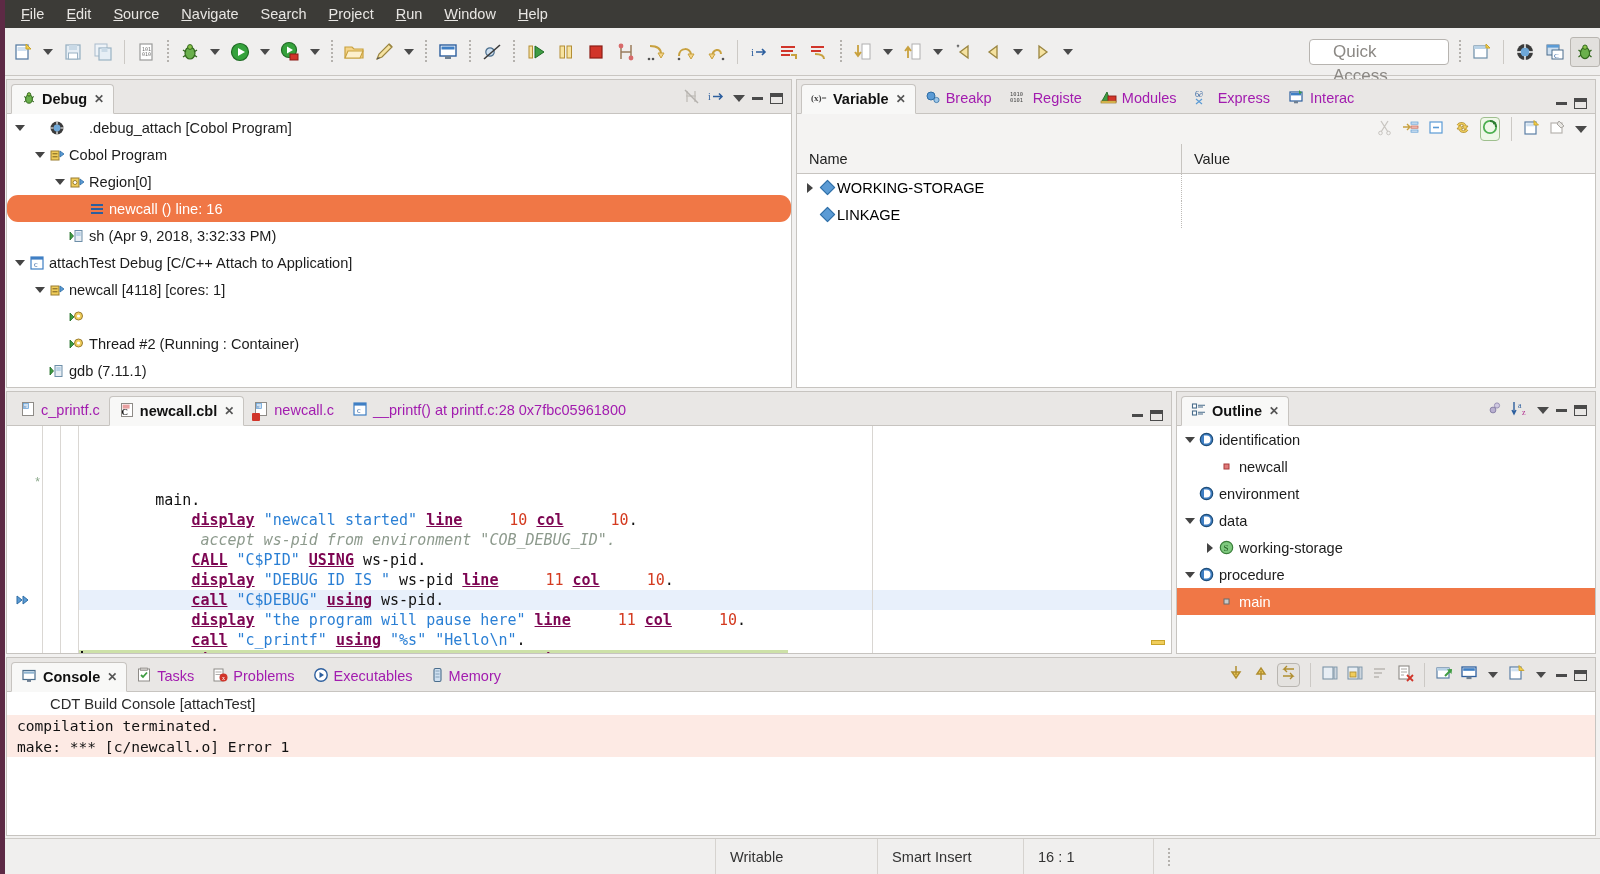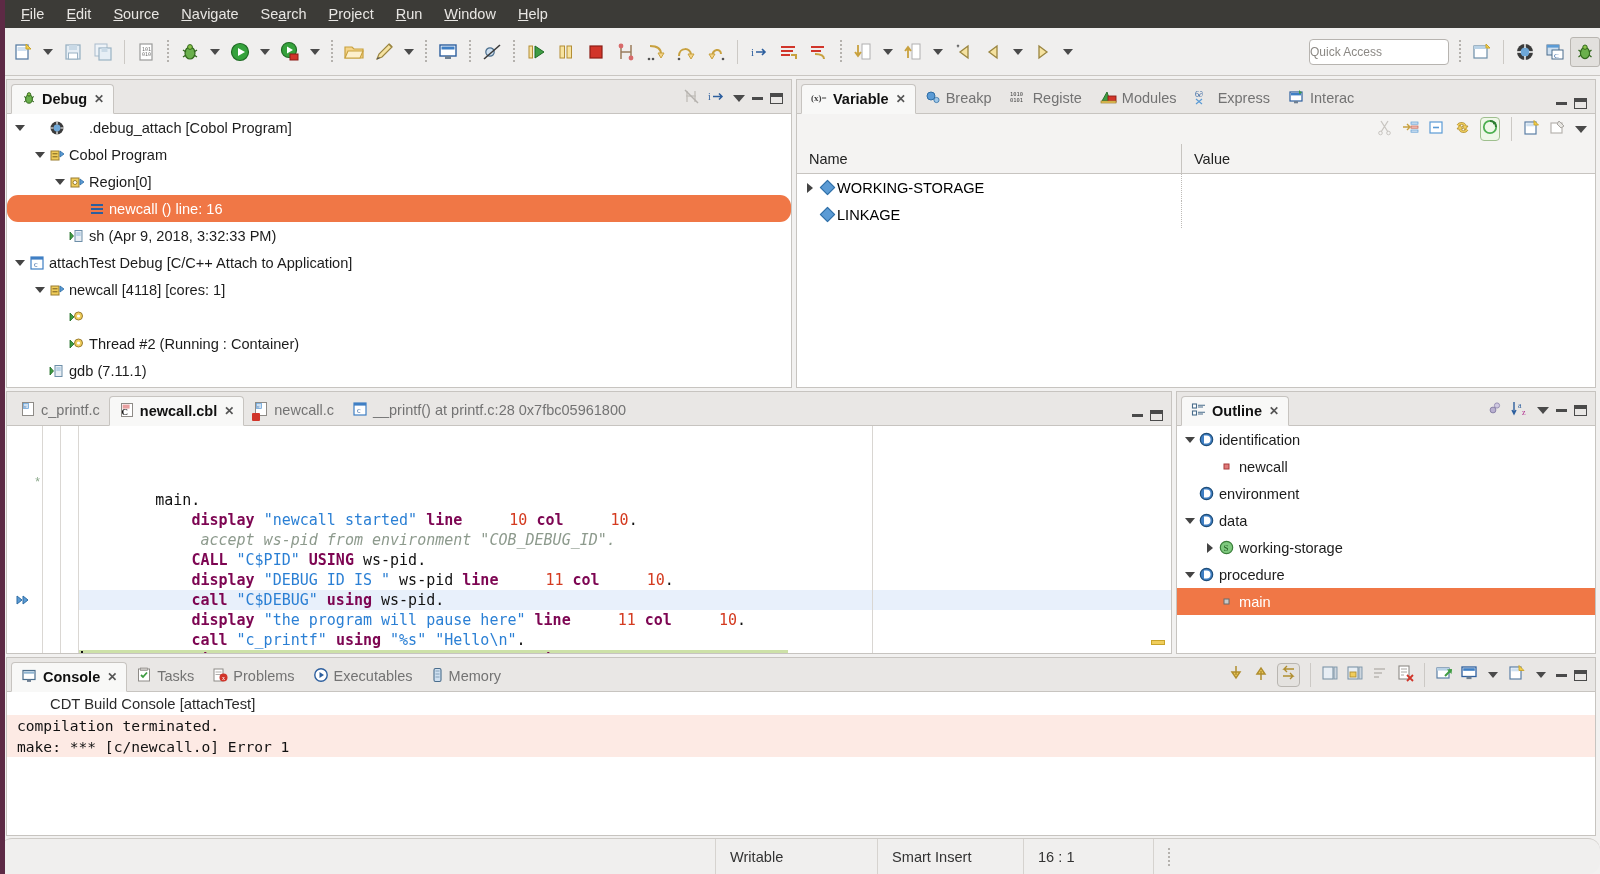--- a/index.html
+++ b/index.html
@@ -28,31 +28,31 @@
           justify-content:center; border-radius:3px; position:relative; }
   .tbtn.on { background:#e2e0dd; border:1px solid #b9b6b1; }
   .arrow-d { width:0;height:0;border-left:5px solid transparent;
              border-right:5px solid transparent;border-top:6px solid #4a4a4a;
              margin:0 5px; }
   .tsep { width:1px; height:24px; background:#ccc9c5; margin:0 6px; }
   .tdots { width:2px;height:24px;margin:0 6px;
            background:repeating-linear-gradient(to bottom,#b5b2ae 0 2px,transparent 2px 4px); }
   .spacer { flex:1 1 auto; }
   .qaccess { width:140px; height:26px; border:1px solid #b7b4b0; border-radius:4px;
-             background:#fff; color:#8b8884; font-size:12px; padding:0 0;
+             background:#fff; color:#8b8884; font-size:17px; padding:0 23px;
              line-height:24px; margin-right:4px;}
 
   
   .panel { background:#f4f3f2; border:1px solid #c7c4c0; display:flex;
            flex-direction:column; min-width:0; min-height:0; }
   .tabbar { height:34px; flex:0 0 34px; display:flex; align-items:flex-end;
             background:#e9e7e5; border-bottom:1px solid #c7c4c0; position:relative;
             padding-left:4px; }
   .tab { height:30px; display:flex; align-items:center; gap:5px; padding:0 9px;
-         font-size:14.5px; color:#737373; border-radius:4px 4px 0 0;
+         font-size:14.5px; color:#a21caf; border-radius:4px 4px 0 0;
          white-space:nowrap; }
   .tab.active { background:#f8f8f7; border:1px solid #c7c4c0; border-bottom:1px solid #f8f8f7;
                 font-weight:bold; color:#111; margin-bottom:-1px; }
   .tab .x { font-size:12px; color:#555; margin-left:2px; }
   .tctl { margin-left:auto; display:flex; align-items:center; gap:7px;
           padding-right:8px; padding-bottom:4px; }
   .ico { display:inline-block; }
   .minico { width:11px;height:3px;background:#4a4a4a;}
   .maxico { width:13px;height:11px;border:1.6px solid #4a4a4a;
             border-top-width:4px; }
@@ -88,38 +88,38 @@
   .edbody { flex:1 1 auto; background:#fff; position:relative; overflow:hidden;
             display:flex; }
   .gutter { width:36px; flex:0 0 36px; background:#fff; border-right:1px solid #dad7d3;
             position:relative; }
   .gutter2 { width:18px; flex:0 0 18px; background:#fff; border-right:1px solid #dad7d3;}
   .folding { width:18px; flex:0 0 18px; background:#fff; border-right:1px solid #dad7d3;}
   .code { flex:1 1 auto; position:relative; font-family:"DejaVu Sans Mono", monospace;
           font-size:15px; line-height:20px; padding-top:4px; white-space:pre; }
   .cl { height:20px; position:relative; padding-left:4px; }
   .cl.cur { background:#cde1a8; }
-  .kw { color:#7d0552; font-weight:bold; }
+  .kw { color:#7d0552; font-weight:bold;text-decoration:underline; }
   .str { color:#2a7fd4; }
   .num { color:#d43a1f;margin-left:38px; }
   .cmt { color:#8d9a8d; font-style:italic; }
   .pln { color:#111; }
   .rmargin { position:absolute; left:793px; top:0; bottom:0; width:1px; background:#d9d6d2; }
 
   
   .conbody { flex:1 1 auto; background:#fff; overflow:hidden; padding-top:2px;}
   .cline { font-family:"DejaVu Sans Mono", monospace; font-size:14.6px;
            line-height:21px; padding-left:10px; color:#111; white-space:pre; }
   .cline.title { font-family:"Liberation Sans",sans-serif; font-size:14.8px; color:#2b2b2b;margin-left:33px; }
   .cline.err { background:#fdeae4; }
   .cline.blue { color:#2d2dbb; }
 
   
   .status { height:36px; flex:0 0 36px; background:#f0efee; border-top:1px solid #cecbc7;
-            display:flex; align-items:center; font-size:14.6px; color:#333;border-radius:12px; }
+            display:flex; align-items:center; font-size:14.6px; color:#333; }
   .scell { padding:0 14px; height:36px; display:flex; align-items:center;
            border-left:1px solid #d6d3cf; }
 
   
   .rowTop { display:flex; height:312px; flex:0 0 312px; gap:4px; padding:3px 4px 0 6px; }
   .rowMid { display:flex; height:266px; flex:0 0 266px; gap:4px; padding:3px 4px 0 6px; }
   .rowBot { display:flex; flex:1 1 auto; padding:3px 4px 2px 6px; min-height:0;}
 </style>
 </head>
 <body>

